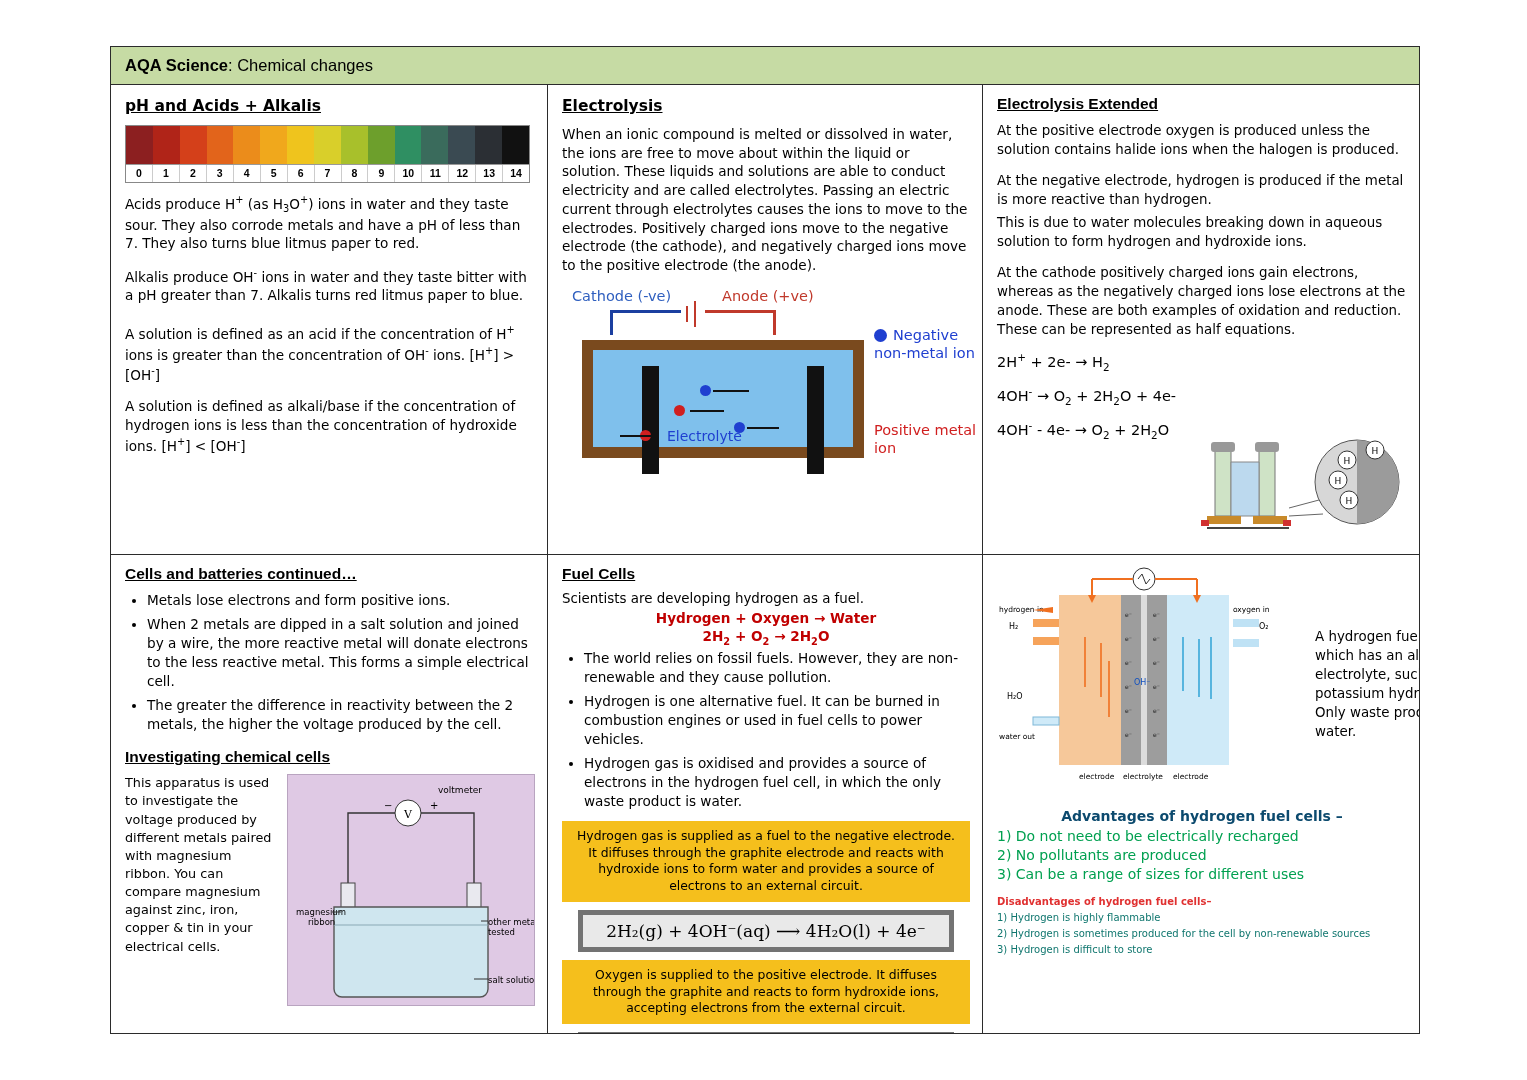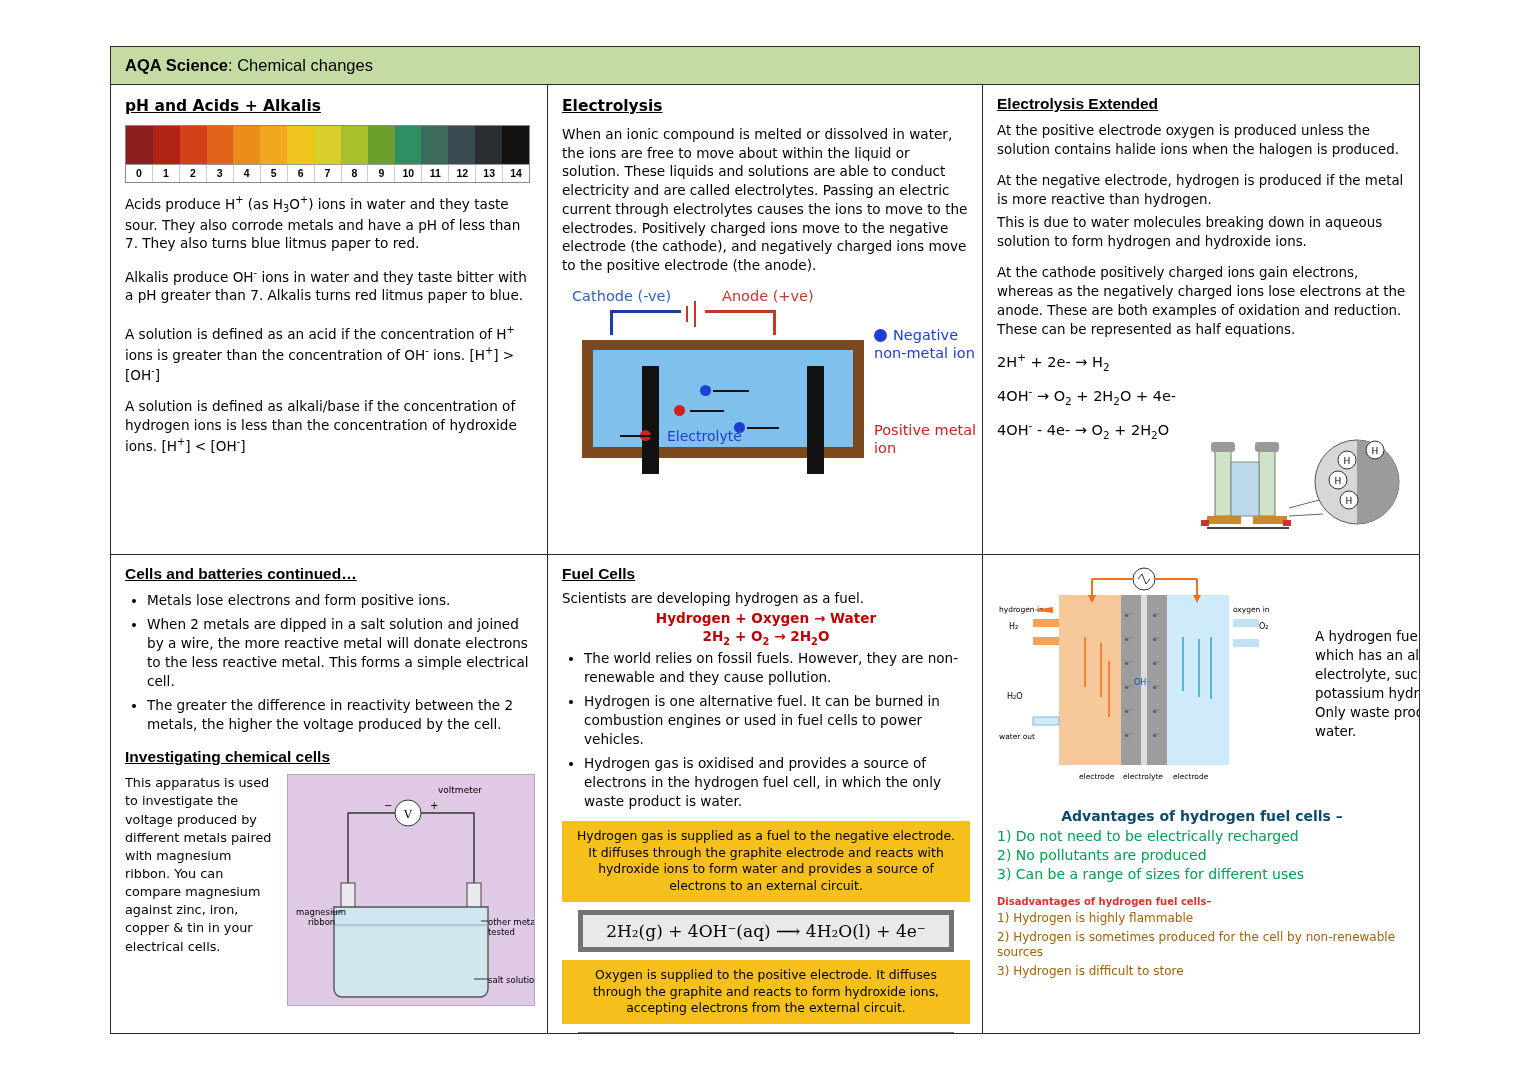--- a/index.html
+++ b/index.html
@@ -239,21 +239,21 @@
   }
   .adv-item {
     color: #00a050; font-size: 14px; margin-bottom: 3px;
     font-family: "DejaVu Sans", sans-serif;
   }
   .dis-title {
     color: #e03131; font-weight: bold; font-size: 10px; margin: 14px 0 4px 0;
     font-family: "DejaVu Sans", sans-serif;
   }
   .dis-item {
-    color: #a16207; font-size: 12px; margin-bottom: 3px; line-height: 1.3;
+    color: #0f766e; font-size: 10px; margin-bottom: 3px; line-height: 1.3;
     font-family: "DejaVu Sans", sans-serif;
   }
   sub { font-size: 0.72em; }
   sup { font-size: 0.72em; }
 </style>
 </head>
 <body>
 
 <div class="sheet">
 

